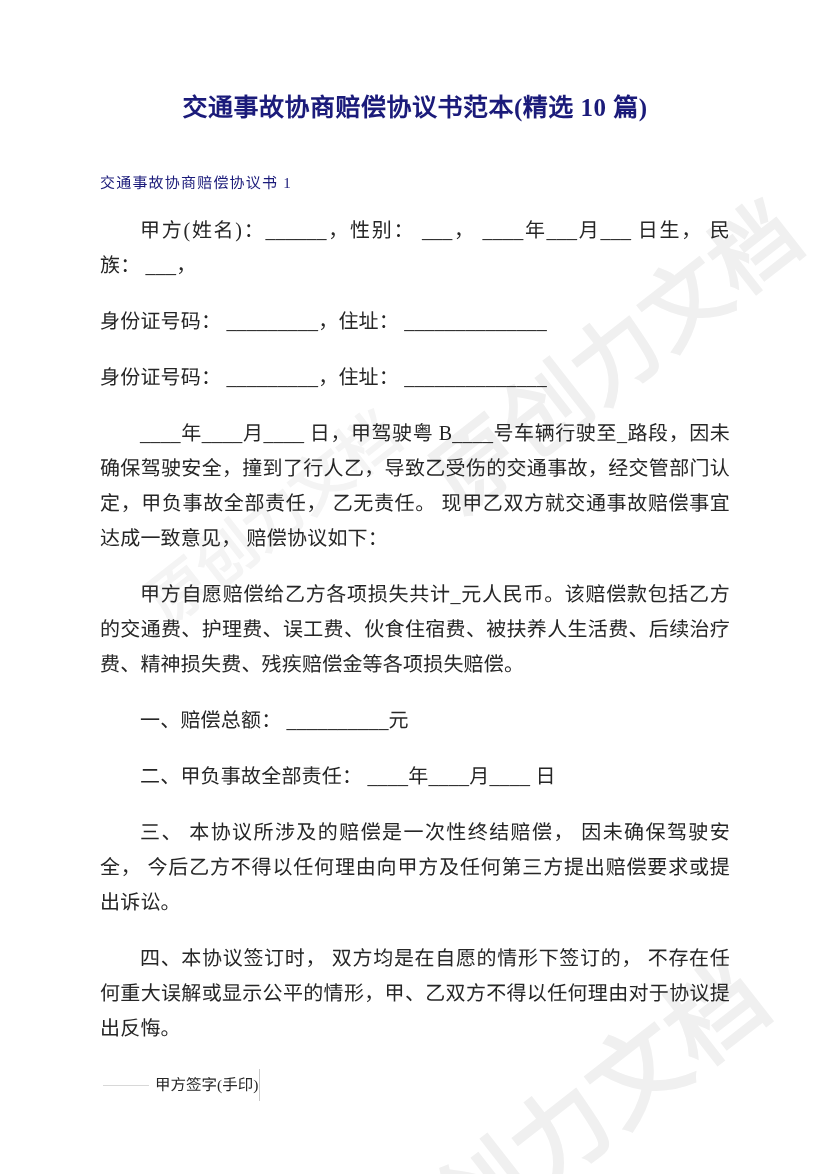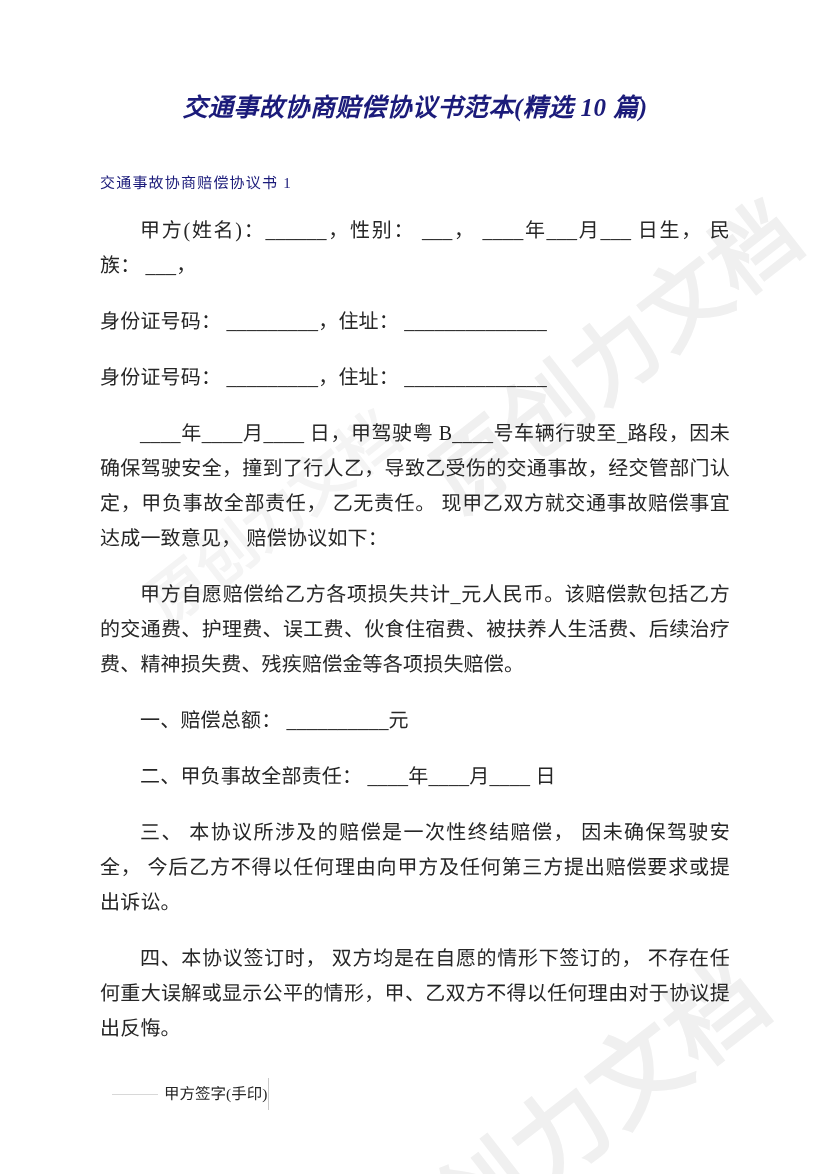--- a/index.html
+++ b/index.html
@@ -64,21 +64,20 @@
   .doc-title {
     margin: 0;
     padding-top: 92px;
     text-align: center;
     font-size: 25px;
     font-weight: bold;
     color: #1b1b7a;
     letter-spacing: 0.5px;
     line-height: 1.25;
     white-space: nowrap;
-    font-style: italic;
   }
 
   .doc-subtitle {
     margin: 0;
     padding-top: 48px;
     font-size: 15px;
     font-weight: normal;
     color: #1b1b7a;
     letter-spacing: 1.2px;
   }
@@ -91,21 +90,21 @@
     color: #262626;
     text-align: justify;
     text-justify: inter-ideograph;
     letter-spacing: 0.2px;
   }
   p.indent {
     text-indent: 2em;
   }
 
   .sig-block {
-    margin: 12px;
+    margin: 3px;
     padding-top: 20px;
     font-size: 15.5px;
     line-height: 32px;
     color: #262626;
   }
   .sig-rule {
     display: inline-block;
     width: 46px;
     border-bottom: 1px solid #d8d8d8;
     vertical-align: 4px;

